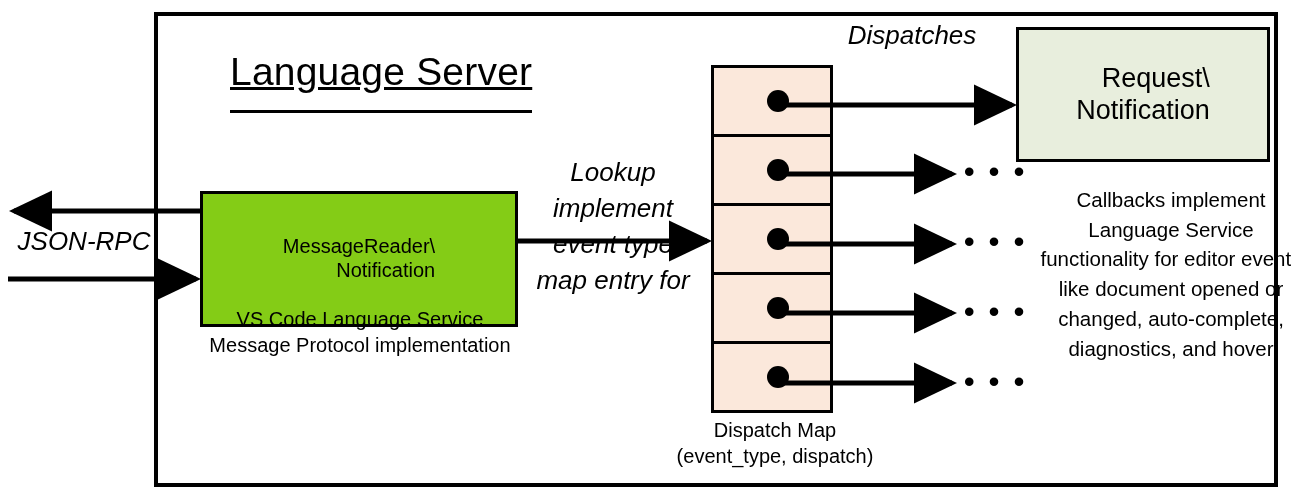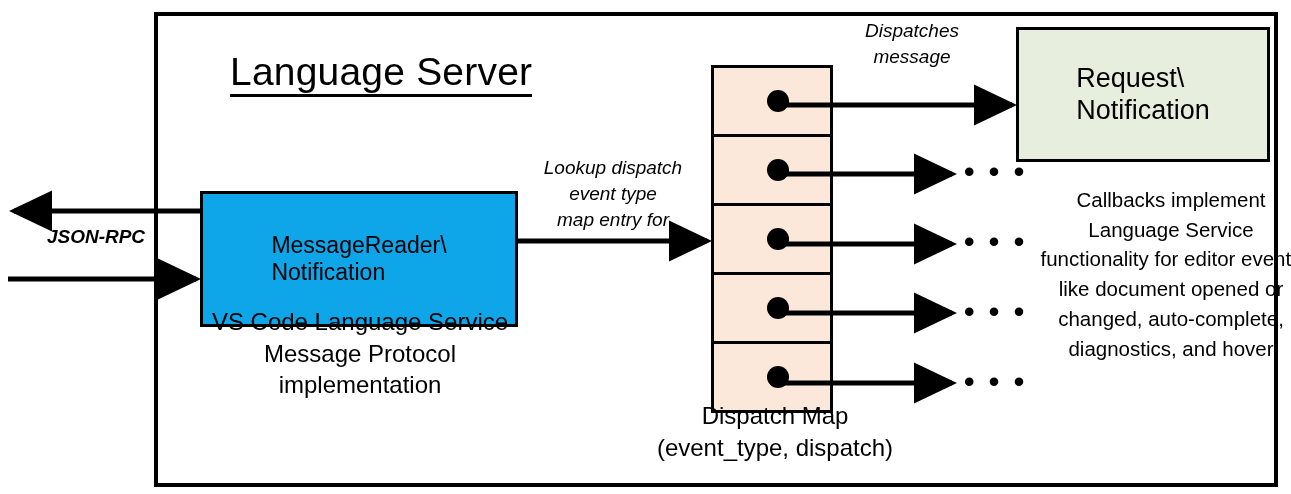--- a/index.html
+++ b/index.html
@@ -31,85 +31,85 @@
   }
   .title {
     position: absolute;
     left: 230px;
     top: 52px;
     font-size: 39px;
     line-height: 1.05;
     letter-spacing: 0.2px;
     white-space: nowrap;
     border-bottom: 3px solid #000;
-    padding-bottom: 1px;
+    padding-bottom: 17px;
+    text-decoration: underline;
   }
   
   .node-box {
     position: absolute;
     box-sizing: border-box;
     border: 3px solid #000000;
     display: flex;
     align-items: center;
     justify-content: center;
-    text-align: left;
+    text-align: right;
     line-height: 1.18;
   }
   .msg-box {
     left: 200px;
     top: 191px;
     width: 318px;
     height: 136px;
-    background: #0ea5e9;
-    font-size: 23px;
+    background: #84cc16;
+    font-size: 20px;
   }
   .cb-box {
     left: 1016px;
     top: 27px;
     width: 254px;
     height: 135px;
     background: #E8EEDD;
     font-size: 27px;
   }
   .caption {
     position: absolute;
     text-align: center;
-    font-size: 24px;
+    font-size: 20px;
     line-height: 1.32;
   }
   .msg-caption {
     left: 186px;
     top: 306px;
     width: 348px;
   }
   .map-caption {
     left: 640px;
-    top: 400px;
+    top: 417px;
     width: 270px;
   }
   .cb-desc {
     left: 1006px;
     top: 185px;
     width: 274px;
     font-size: 20.5px;
     line-height: 1.45;
     margin-left: 28px;
   }
   .edge-label {
     position: absolute;
     font-style: italic;
     text-align: center;
-    font-size: 19px;
+    font-size: 26px;
     line-height: 1.38;
   }
   .lbl-jsonrpc {
-    left: 20px;
+    left: 8px;
     top: 224px;
     width: 152px;
-    font-weight: bold;
   }
   .lbl-lookup {
     left: 518px;
     top: 155px;
     width: 190px;
   }
   .lbl-dispatch {
     left: 828px;
     top: 18px;
     width: 168px;
@@ -179,21 +179,21 @@
       <div>MessageReader\</div>
       <div>Notification</div>
     </div>
   </div>
   <div class="caption msg-caption">
     <div>VS Code Language Service</div>
     <div>Message Protocol implementation</div>
   </div>
 
   <div class="edge-label lbl-lookup">
-    <div>Lookup dispatch</div>
+    <div>Lookup implement</div>
     <div>event type</div>
     <div>map entry for</div>
   </div>
 
   <div class="dispatch-map">
     <div class="map-row">
       <span class="map-dot"></span>
     </div>
     <div class="map-row">
       <span class="map-dot"></span>
@@ -208,21 +208,20 @@
       <span class="map-dot"></span>
     </div>
   </div>
   <div class="caption map-caption">
     <div>Dispatch Map</div>
     <div>(event_type, dispatch)</div>
   </div>
 
   <div class="edge-label lbl-dispatch">
     <div>Dispatches</div>
-    <div>message</div>
   </div>
 
   <div class="node-box cb-box">
     <div>
       <div>Request\</div>
       <div>Notification</div>
     </div>
   </div>
   <div class="caption cb-desc">Callbacks implement Language Service functionality for editor events like document opened or changed, auto-complete, diagnostics, and hover</div>
 

